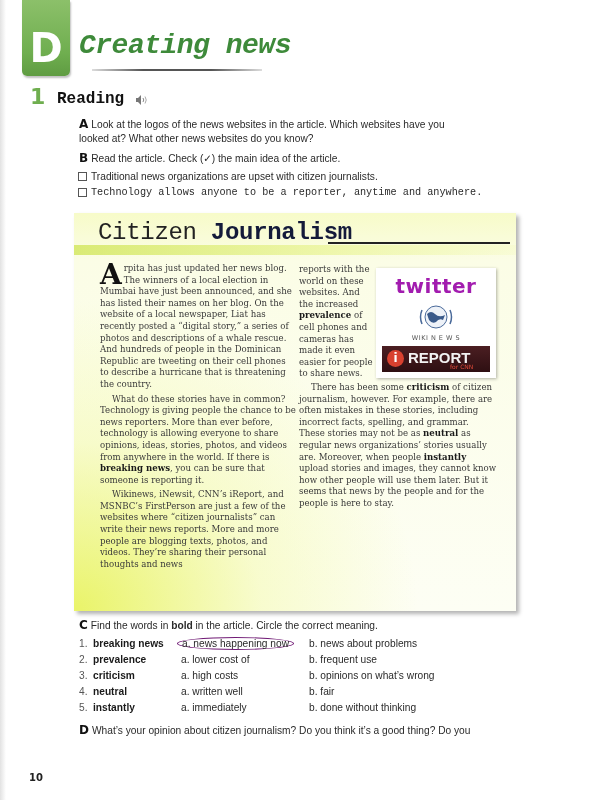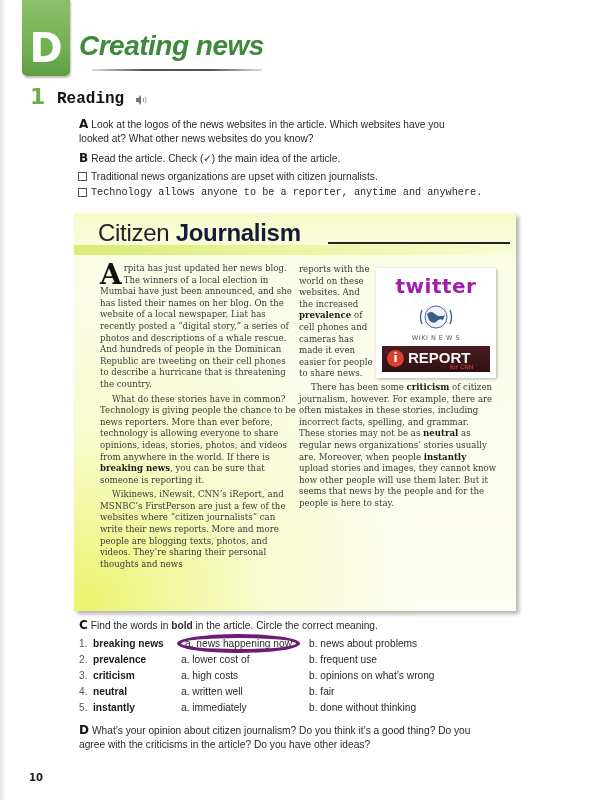--- a/index.html
+++ b/index.html
@@ -7,21 +7,21 @@
   body { position: relative; font-family: "DejaVu Sans", sans-serif; color: #222; }
 
   .page-edge { position: absolute; left: 0; top: 0; width: 6px; height: 800px; background: linear-gradient(90deg, #e2e2e2, #fff); }
 
   
   .unit-badge { position: absolute; left: 22px; top: 0; width: 48px; height: 76px;
     background: linear-gradient(180deg, #8cc06a 0%, #6fae4f 70%, #5f9c42 100%);
     border-radius: 0 0 5px 5px; box-shadow: 1px 2px 2px rgba(0,0,0,0.25); }
   .unit-letter { position: absolute; left: 0; bottom: 8px; width: 48px; text-align: center;
     font-family: "DejaVu Sans", sans-serif; font-weight: bold; font-size: 40px; color: #fff; line-height: 1; }
-  .unit-title { position: absolute; left: 79px; top: 30px; font-family: Liberation Sans, sans-serif;
+  .unit-title { position: absolute; left: 79px; top: 30px; font-family: Liberation Mono, monospace;
     font-style: italic; font-weight: bold; font-size: 28px; color: #3e8a3a; letter-spacing: -0.5px; }
   .title-rule { position: absolute; left: 92px; top: 69px; width: 170px; height: 2px;
     background: linear-gradient(90deg, rgba(80,80,80,0.2), #555 30%, #555 70%, rgba(80,80,80,0.2)); }
 
   .section-num { position: absolute; left: 30px; top: 86px; font-weight: bold; font-size: 22px; color: #6fae4f; line-height: 1; }
   .section-title { position: absolute; left: 57px; top: 90px; font-weight: bold; font-size: 16px; color: #111; font-family: Liberation Mono, monospace; }
   .audio-icon { position: absolute; left: 135px; top: 94px; width: 14px; height: 12px; }
 
   .instr { position: absolute; left: 79px; font-family: "Liberation Sans", sans-serif; font-size: 10.2px; color: #2a2a2a; line-height: 14px; }
   .instr .lbl { font-family: "DejaVu Sans", sans-serif; font-weight: bold; font-size: 12px; color: #111; margin-right: 3px; }
@@ -30,21 +30,21 @@
   .checkbox { width: 9px; height: 9px; border: 1px solid #555; margin-right: 4px; background: #fff; }
 
   
   .article { position: absolute; left: 74px; top: 213px; width: 442px; height: 398px;
     background:
       radial-gradient(ellipse at 0% 100%, rgba(230,242,80,0.85) 0%, rgba(240,248,150,0.4) 30%, rgba(255,255,255,0) 55%),
       linear-gradient(180deg, #f7fbc9 0%, #fbfde6 12%, #fdfef4 100%);
     box-shadow: 3px 3px 4px rgba(0,0,0,0.3); }
   .article-head-band { position: absolute; left: 0; top: 32px; width: 442px; height: 10px;
     background: linear-gradient(90deg, rgba(200,225,60,0.65), rgba(225,240,110,0.45) 60%, rgba(240,248,170,0.2)); }
-  .article-title { position: absolute; left: 24px; top: 6px; font-family: Liberation Sans, sans-serif; font-size: 24px; color: #222; letter-spacing: -0.3px; }
+  .article-title { position: absolute; left: 24px; top: 6px; font-family: Liberation Mono, monospace; font-size: 24px; color: #222; letter-spacing: -0.3px; }
   .article-title b { font-weight: bold; color: #141a3a; }
   .article-title-rule { position: absolute; left: 254px; top: 29px; width: 182px; height: 2px; background: #222; }
 
   .col { position: absolute; font-family: "DejaVu Serif", serif; font-size: 8.6px; line-height: 11.6px; color: #3a3a3a; }
   .col p { margin: 0; }
   .col p.indent { text-indent: 12px; margin-top: 3px; }
   .col b { color: #1a1a1a; }
   .dropcap { float: left; font-family: "DejaVu Serif", serif; font-weight: bold; font-size: 28px; line-height: 22px; margin: 1px 2px 0 0; color: #111; }
 
   .logo-box { position: absolute; left: 302px; top: 55px; width: 120px; height: 110px; background: #fff;
@@ -58,21 +58,21 @@
     color: #fff; font-weight: bold; font-size: 12px; text-align: center; line-height: 17px; }
   .ireport-text { position: absolute; left: 26px; top: 3px; font-family: "Liberation Sans", sans-serif; font-weight: bold; font-size: 15px; color: #f2f2f2; }
   .ireport-sub { position: absolute; left: 68px; top: 17px; font-size: 6px; color: #e04a3a; }
 
   
   .c-row { position: absolute; left: 79px; font-family: "Liberation Sans", sans-serif; font-size: 10.2px; color: #2a2a2a; height: 14px; line-height: 14px; width: 440px; }
   .c-num { position: absolute; left: 0; color: #555; }
   .c-word { position: absolute; left: 14px; font-weight: bold; color: #1a1a1a; }
   .c-a { position: absolute; left: 102px; }
   .c-b { position: absolute; left: 230px; }
-  .circled { border: 4px solid #701a75; border-radius: 50%; padding: 0 4px; margin-left: -4px; text-align: right; }
+  .circled { border: 1px solid #701a75; border-radius: 50%; padding: 0 4px; margin-left: -4px; text-align: right; }
 
   .page-number { position: absolute; left: 29px; top: 772px; font-family: "DejaVu Sans", sans-serif; font-weight: bold; font-size: 10px; color: #222; }
 </style>
 </head>
 <body>
 
 <div class="page-edge"></div>
 
 <div class="unit-badge">
   <div class="unit-letter">D</div>
@@ -171,16 +171,15 @@
 </div>
 <div class="c-row" style="top:701px;">
   <span class="c-num">5.</span>
   <span class="c-word">instantly</span>
   <span class="c-a">a.  immediately</span>
   <span class="c-b">b.  done without thinking</span>
 </div>
 
 <div class="instr" style="top:723px;">
   <div><span class="lbl">D</span><span>What’s your opinion about citizen journalism? Do you think it’s a good thing? Do you</span></div>
-  <div>agree with the criticisms in the article? Do you have other ideas?</div>
 </div>
 
 <div class="page-number">10</div>
 
 </body></html>

